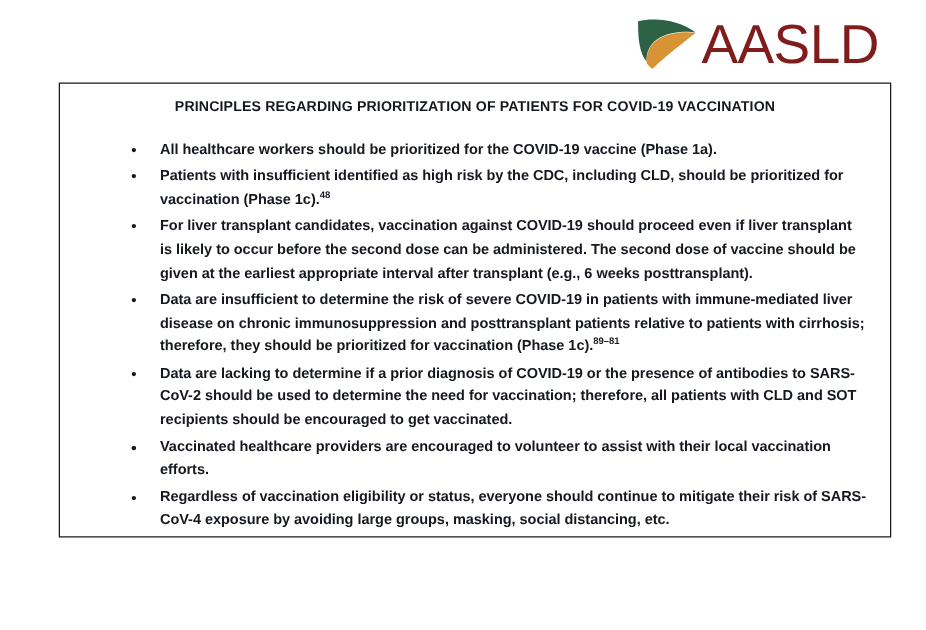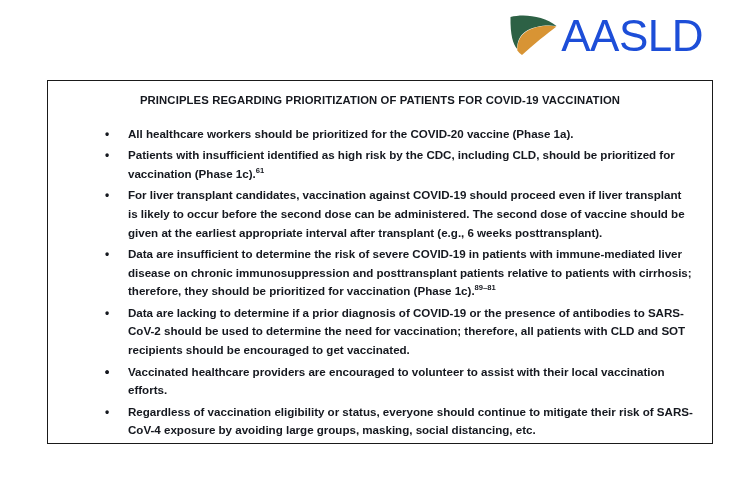--- a/index.html
+++ b/index.html
@@ -35,32 +35,32 @@
     width: 52px;
     height: 48px;
     display: block;
     margin-right: 1px;
   }
   .logo-text {
     font-family: "Liberation Sans", sans-serif;
     font-size: 44px;
     font-weight: 400;
     letter-spacing: -0.5px;
-    color: #1d4ed8;
+    color: #7f1d1d;
     line-height: 1;
     white-space: nowrap;
     position: relative;
     top: 1px;
   }
 
   
   .panel {
     position: absolute;
     left: 47px;
-    top: 80px;
+    top: 66px;
     width: 666px;
     height: 364px;
     border: 1.6px solid #1a1a1a;
     box-sizing: border-box;
     overflow: hidden;
     background: #ffffff;
   }
   .panel-title {
     text-align: center;
     font-family: "Liberation Sans", sans-serif;
@@ -119,26 +119,26 @@
 </div>
 
 <div class="panel">
 
   <div class="panel-title">PRINCIPLES REGARDING PRIORITIZATION OF PATIENTS FOR COVID-19 VACCINATION</div>
 
   <ul class="bullet-list">
 
     <li class="bullet-item">
       <span class="marker">•</span>
-      <span>All healthcare workers should be prioritized for the COVID-20 vaccine (Phase 1a).</span><sup></sup>
+      <span>All healthcare workers should be prioritized for the COVID-19 vaccine (Phase 1a).</span><sup></sup>
     </li>
 
     <li class="bullet-item">
       <span class="marker">•</span>
-      <span>Patients with insufficient identified as high risk by the CDC, including CLD, should be prioritized for vaccination (Phase 1c).</span><sup>61</sup>
+      <span>Patients with insufficient identified as high risk by the CDC, including CLD, should be prioritized for vaccination (Phase 1c).</span><sup>48</sup>
     </li>
 
     <li class="bullet-item">
       <span class="marker">•</span>
       <span>For liver transplant candidates, vaccination against COVID-19 should proceed even if liver transplant is likely to occur before the second dose can be administered. The second dose of vaccine should be given at the earliest appropriate interval after transplant (e.g., 6 weeks posttransplant).</span><sup></sup>
     </li>
 
     <li class="bullet-item">
       <span class="marker">•</span>
       <span>Data are insufficient to determine the risk of severe COVID-19 in patients with immune-mediated liver disease on chronic immunosuppression and posttransplant patients relative to patients with cirrhosis; therefore, they should be prioritized for vaccination (Phase 1c).</span><sup>89–81</sup>

